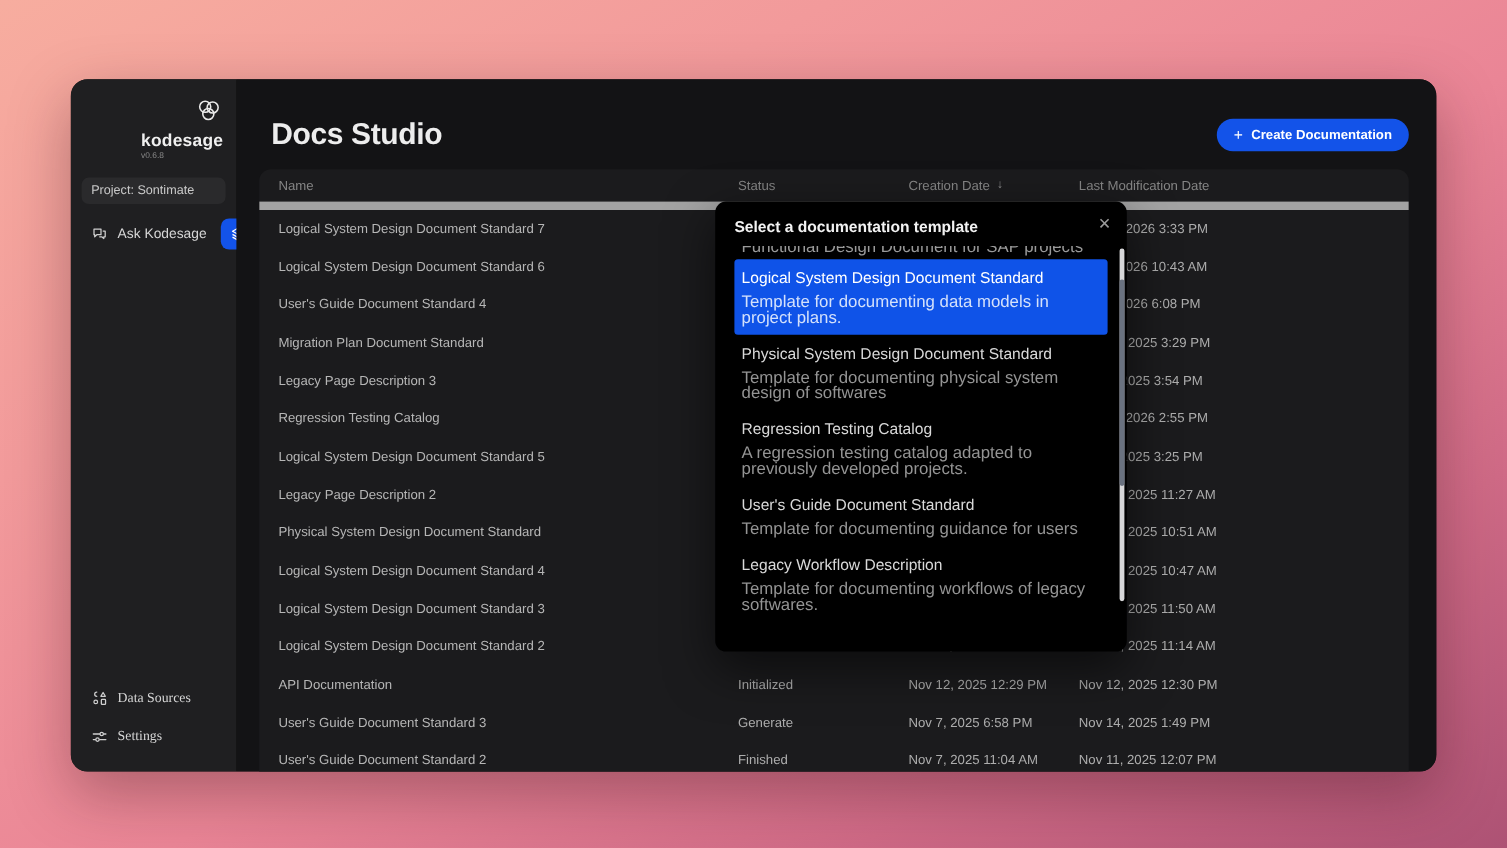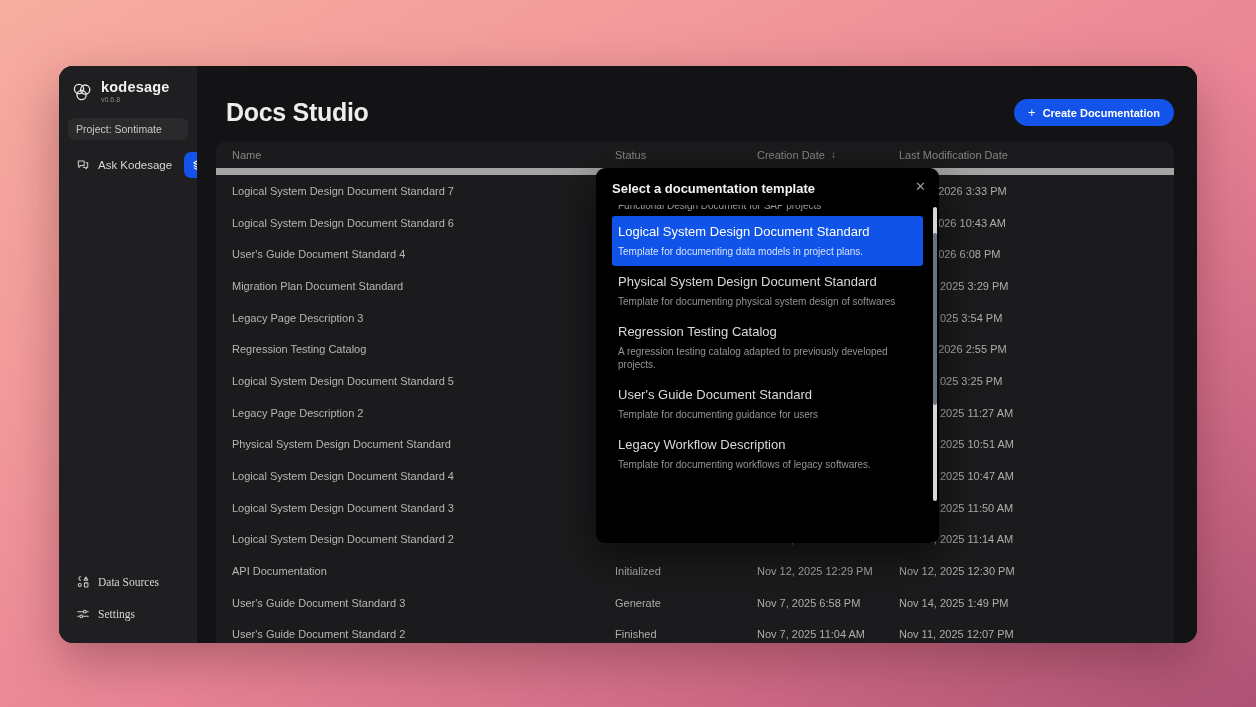--- a/index.html
+++ b/index.html
@@ -12,21 +12,21 @@
   .window {
     position:absolute; left:59px; top:66px; width:1138px; height:577px;
     background:#131315; border-radius:14px; overflow:hidden; display:flex;
     box-shadow: 0 18px 50px rgba(60,20,30,.35);
   }
   
   .sidebar {
     width:138px; flex:0 0 138px; background:#1f1f21; padding:12px 9px 16px 9px;
     display:flex; flex-direction:column;
   }
-  .logo-row { display:flex; align-items:flex-start; gap:7px; padding:2px 2px 0 2px; margin-bottom:14px; }
+  .logo-row { display:flex; align-items:flex-end; gap:7px; padding:2px 2px 0 2px; margin-bottom:14px;flex-direction:column; }
   .logo-mark { width:24px; height:24px; flex:0 0 24px; }
   .logo-text .name { color:#f0f0f0; font-size:14.5px; font-weight:700; letter-spacing:.2px; line-height:14px; }
   .logo-text .ver { color:#8a8a8a; font-size:7px; margin-top:2px; }
   .project-pill {
     background:#2a2a2c; border-radius:6px; height:22px; display:flex; align-items:center;
     padding:0 8px; color:#c9c9c9; font-size:10.5px; margin-bottom:12px; cursor:pointer;
     white-space:nowrap; overflow:hidden;
   }
   .nav { display:flex; flex-direction:row; gap:4px; }
   .nav-item {
@@ -64,21 +64,21 @@
   .modal {
     position:absolute; left:399px; top:102px; width:343px; height:375px; background:#000000;
     border-radius:9px; box-shadow:0 14px 40px rgba(0,0,0,.55); z-index:5; display:flex; flex-direction:column;
   }
   .modal-header { position:relative; padding:13px 16px 9px 16px; }
   .modal-title { color:#f2f2f2; font-size:13px; font-weight:700; }
   .modal-close { position:absolute; right:13px; top:11px; color:#9a9a9a; font-size:13px; cursor:pointer; }
   .tpl-list { position:relative; flex:1; overflow:hidden; padding:0 16px; }
   .tpl-item { padding:8px 6px; border-radius:3px; cursor:pointer; }
   .tpl-item .t { color:#d9d9d9; font-size:13px; line-height:16px; }
-  .tpl-item .d { color:#949494; font-size:10px; line-height:13px; margin-top:5px; }
+  .tpl-item .d { color:#949494; font-size:14px; line-height:13px; margin-top:5px; }
   .tpl-item.selected { background:#0f53e8; }
   .tpl-item.selected .t { color:#ffffff; }
   .tpl-item.selected .d { color:#d4e1fb; }
   .tpl-item.clipped { margin-top:-6px; padding-top:0; padding-bottom:4px; }
   .tpl-item.clipped .d { margin-top:0; color:#9a9a9a; }
   .modal-scroll-track {
     position:absolute; right:2px; top:39px; height:294px; width:4px; background:#d7d7d9; border-radius:2px; z-index:6;
   }
   .modal-scroll-thumb { position:absolute; left:0; top:26px; width:4px; height:172px; background:#6a7280; border-radius:2px; }
   .modal-footer {

